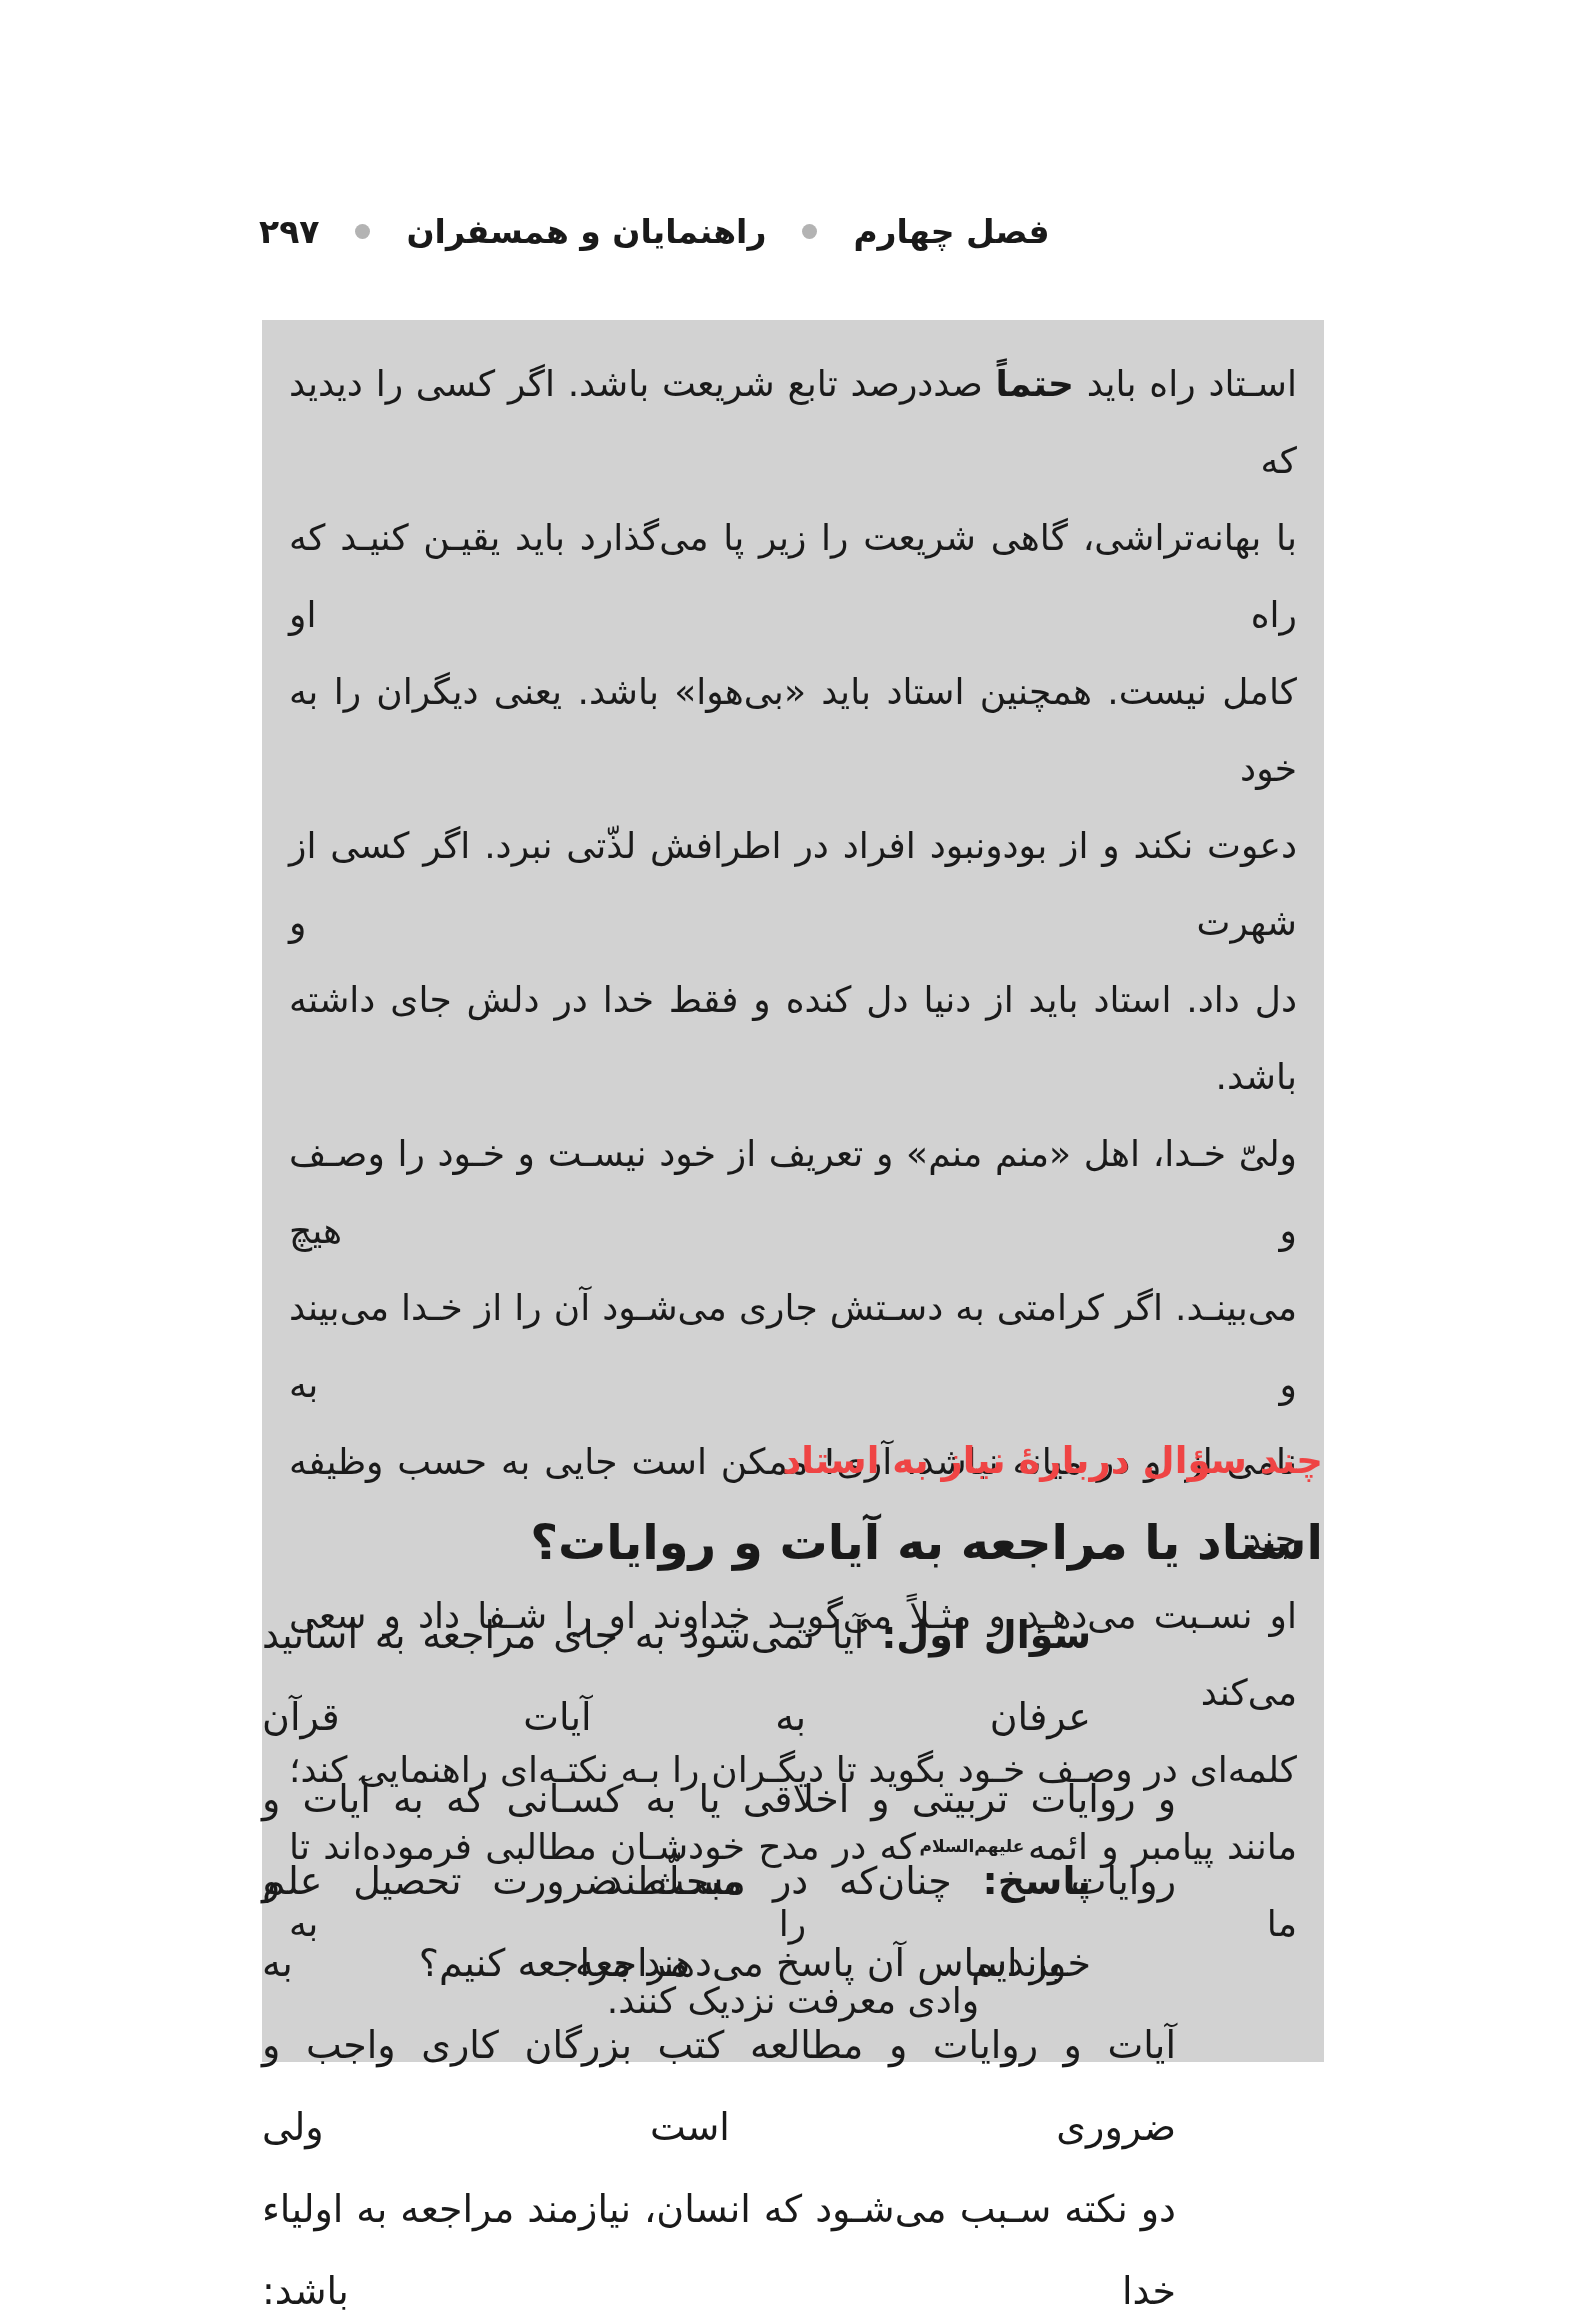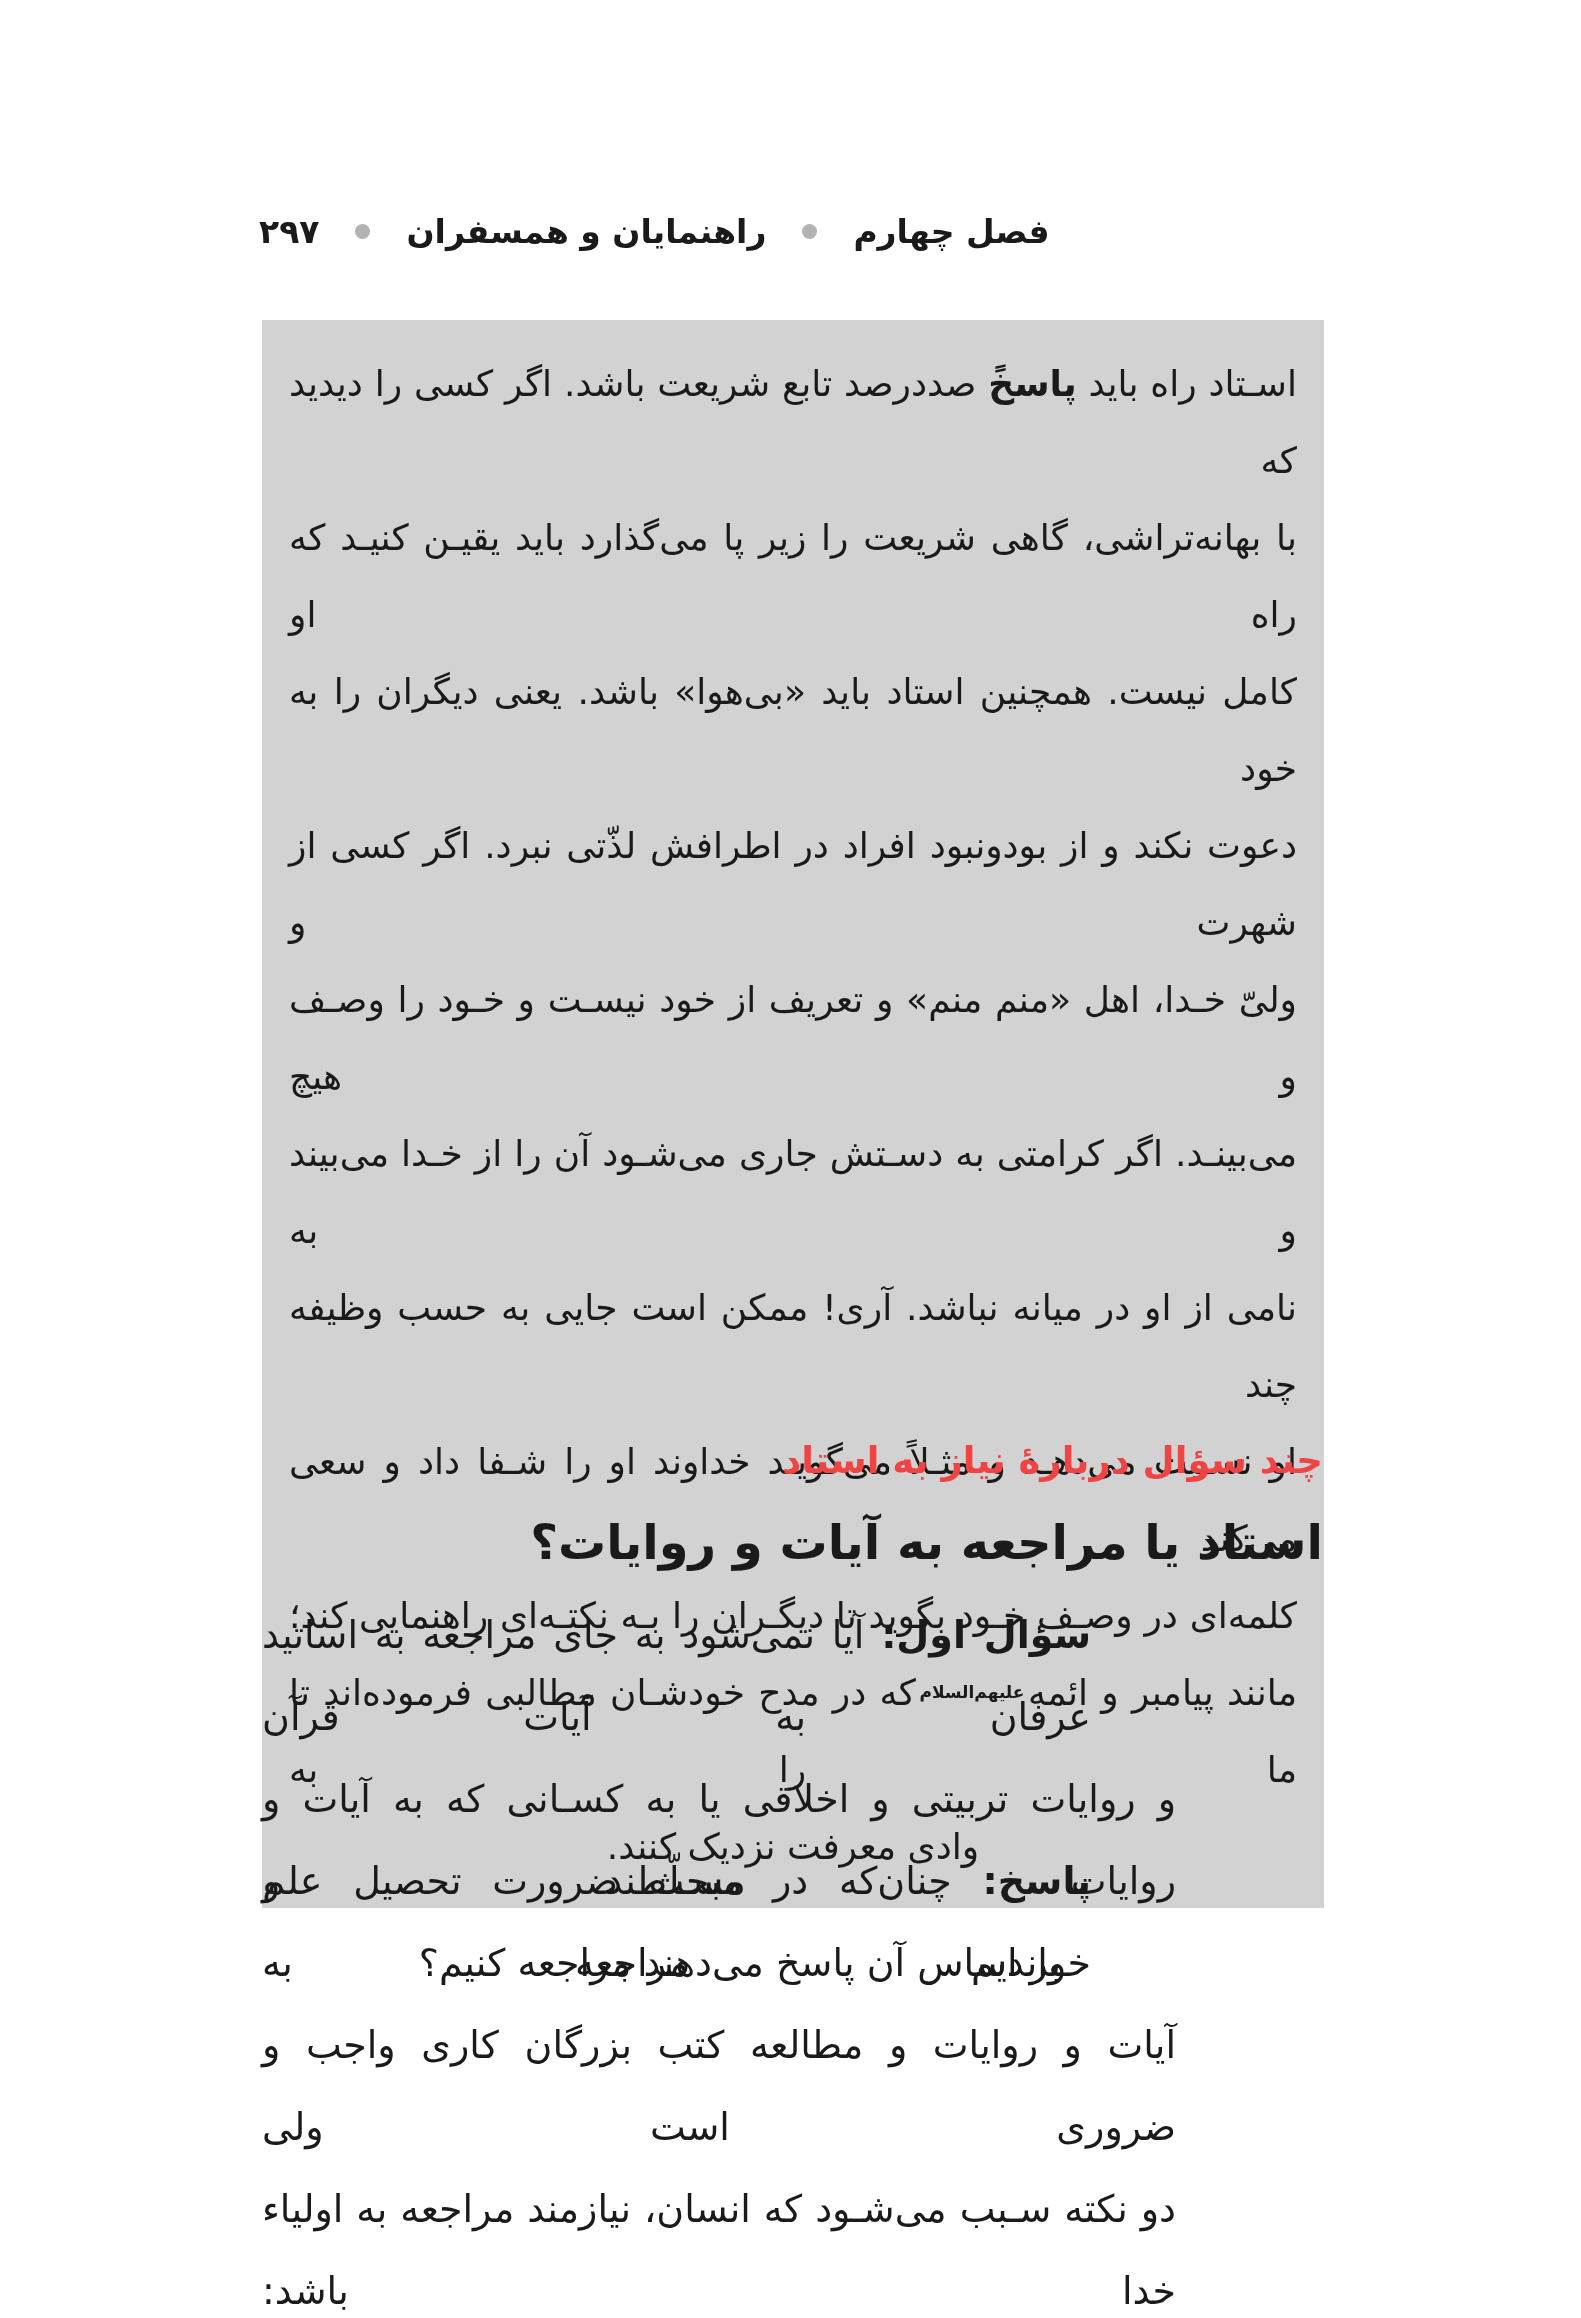--- a/index.html
+++ b/index.html
@@ -76,24 +76,25 @@
 
   <div class="header">
     <span class="page-number">۲۹۷</span>
     <span class="bullet" style="background: rgb(179, 179, 179);"></span>
     <span class="rtl">راهنمایان و همسفران</span>
     <span class="bullet" style="background: rgb(179, 179, 179);"></span>
     <span class="rtl">فصل چهارم</span>
   </div>
 
   <div class="quote" id="quote-box" style="background: rgb(210, 210, 210);">
-    <div class="qline"><span>اسـتاد راه باید </span><span class="bold">پاسخً</span><span> صددرصد تابع شریعت باشد. اگر کسی را دیدید که</span></div>
+    <div class="qline"><span>اسـتاد راه باید </span><span class="bold">حتماً</span><span> صددرصد تابع شریعت باشد. اگر کسی را دیدید که</span></div>
     <div class="qline">با بهانه‌تراشی، گاهی شریعت را زیر پا می‌گذارد باید یقیـن کنیـد که راه او</div>
     <div class="qline">کامل نیست. همچنین استاد باید «بی‌هوا» باشد. یعنی دیگران را به خود</div>
     <div class="qline">دعوت نکند و از بودونبود افراد در اطرافش لذّتی نبرد. اگر کسی از شهرت و</div>
+    <div class="qline">دل داد. استاد باید از دنیا دل کنده و فقط خدا در دلش جای داشته باشد.</div>
     <div class="qline">ولیّ خـدا، اهل «منم منم» و تعریف از خود نیسـت و خـود را وصـف و هیچ</div>
     <div class="qline">می‌بینـد. اگر کرامتی به دسـتش جاری می‌شـود آن را از خـدا می‌بیند و به</div>
     <div class="qline">نامی از او در میانه نباشد. آری! ممکن است جایی به حسب وظیفه چند</div>
     <div class="qline">او نسـبت می‌دهـد و مثـلاً می‌گویـد خداوند او را شـفا داد و سعی می‌کند</div>
     <div class="qline">کلمه‌ای در وصـف خـود بگوید تا دیگـران را بـه نکتـه‌ای راهنمایی کند؛</div>
     <div class="qline"><span>مانند پیامبر و ائمه</span><span class="honorific">علیهم‌السلام</span><span>که در مدح خودشـان مطالبی فرموده‌اند تا ما را به</span></div>
     <div class="qline center">وادی معرفت نزدیک کنند.</div>
   </div>
 
   <div class="heading gray" id="heading-gray" style="color: #ef4444;">چند سؤال دربارهٔ نیاز به استاد</div>

